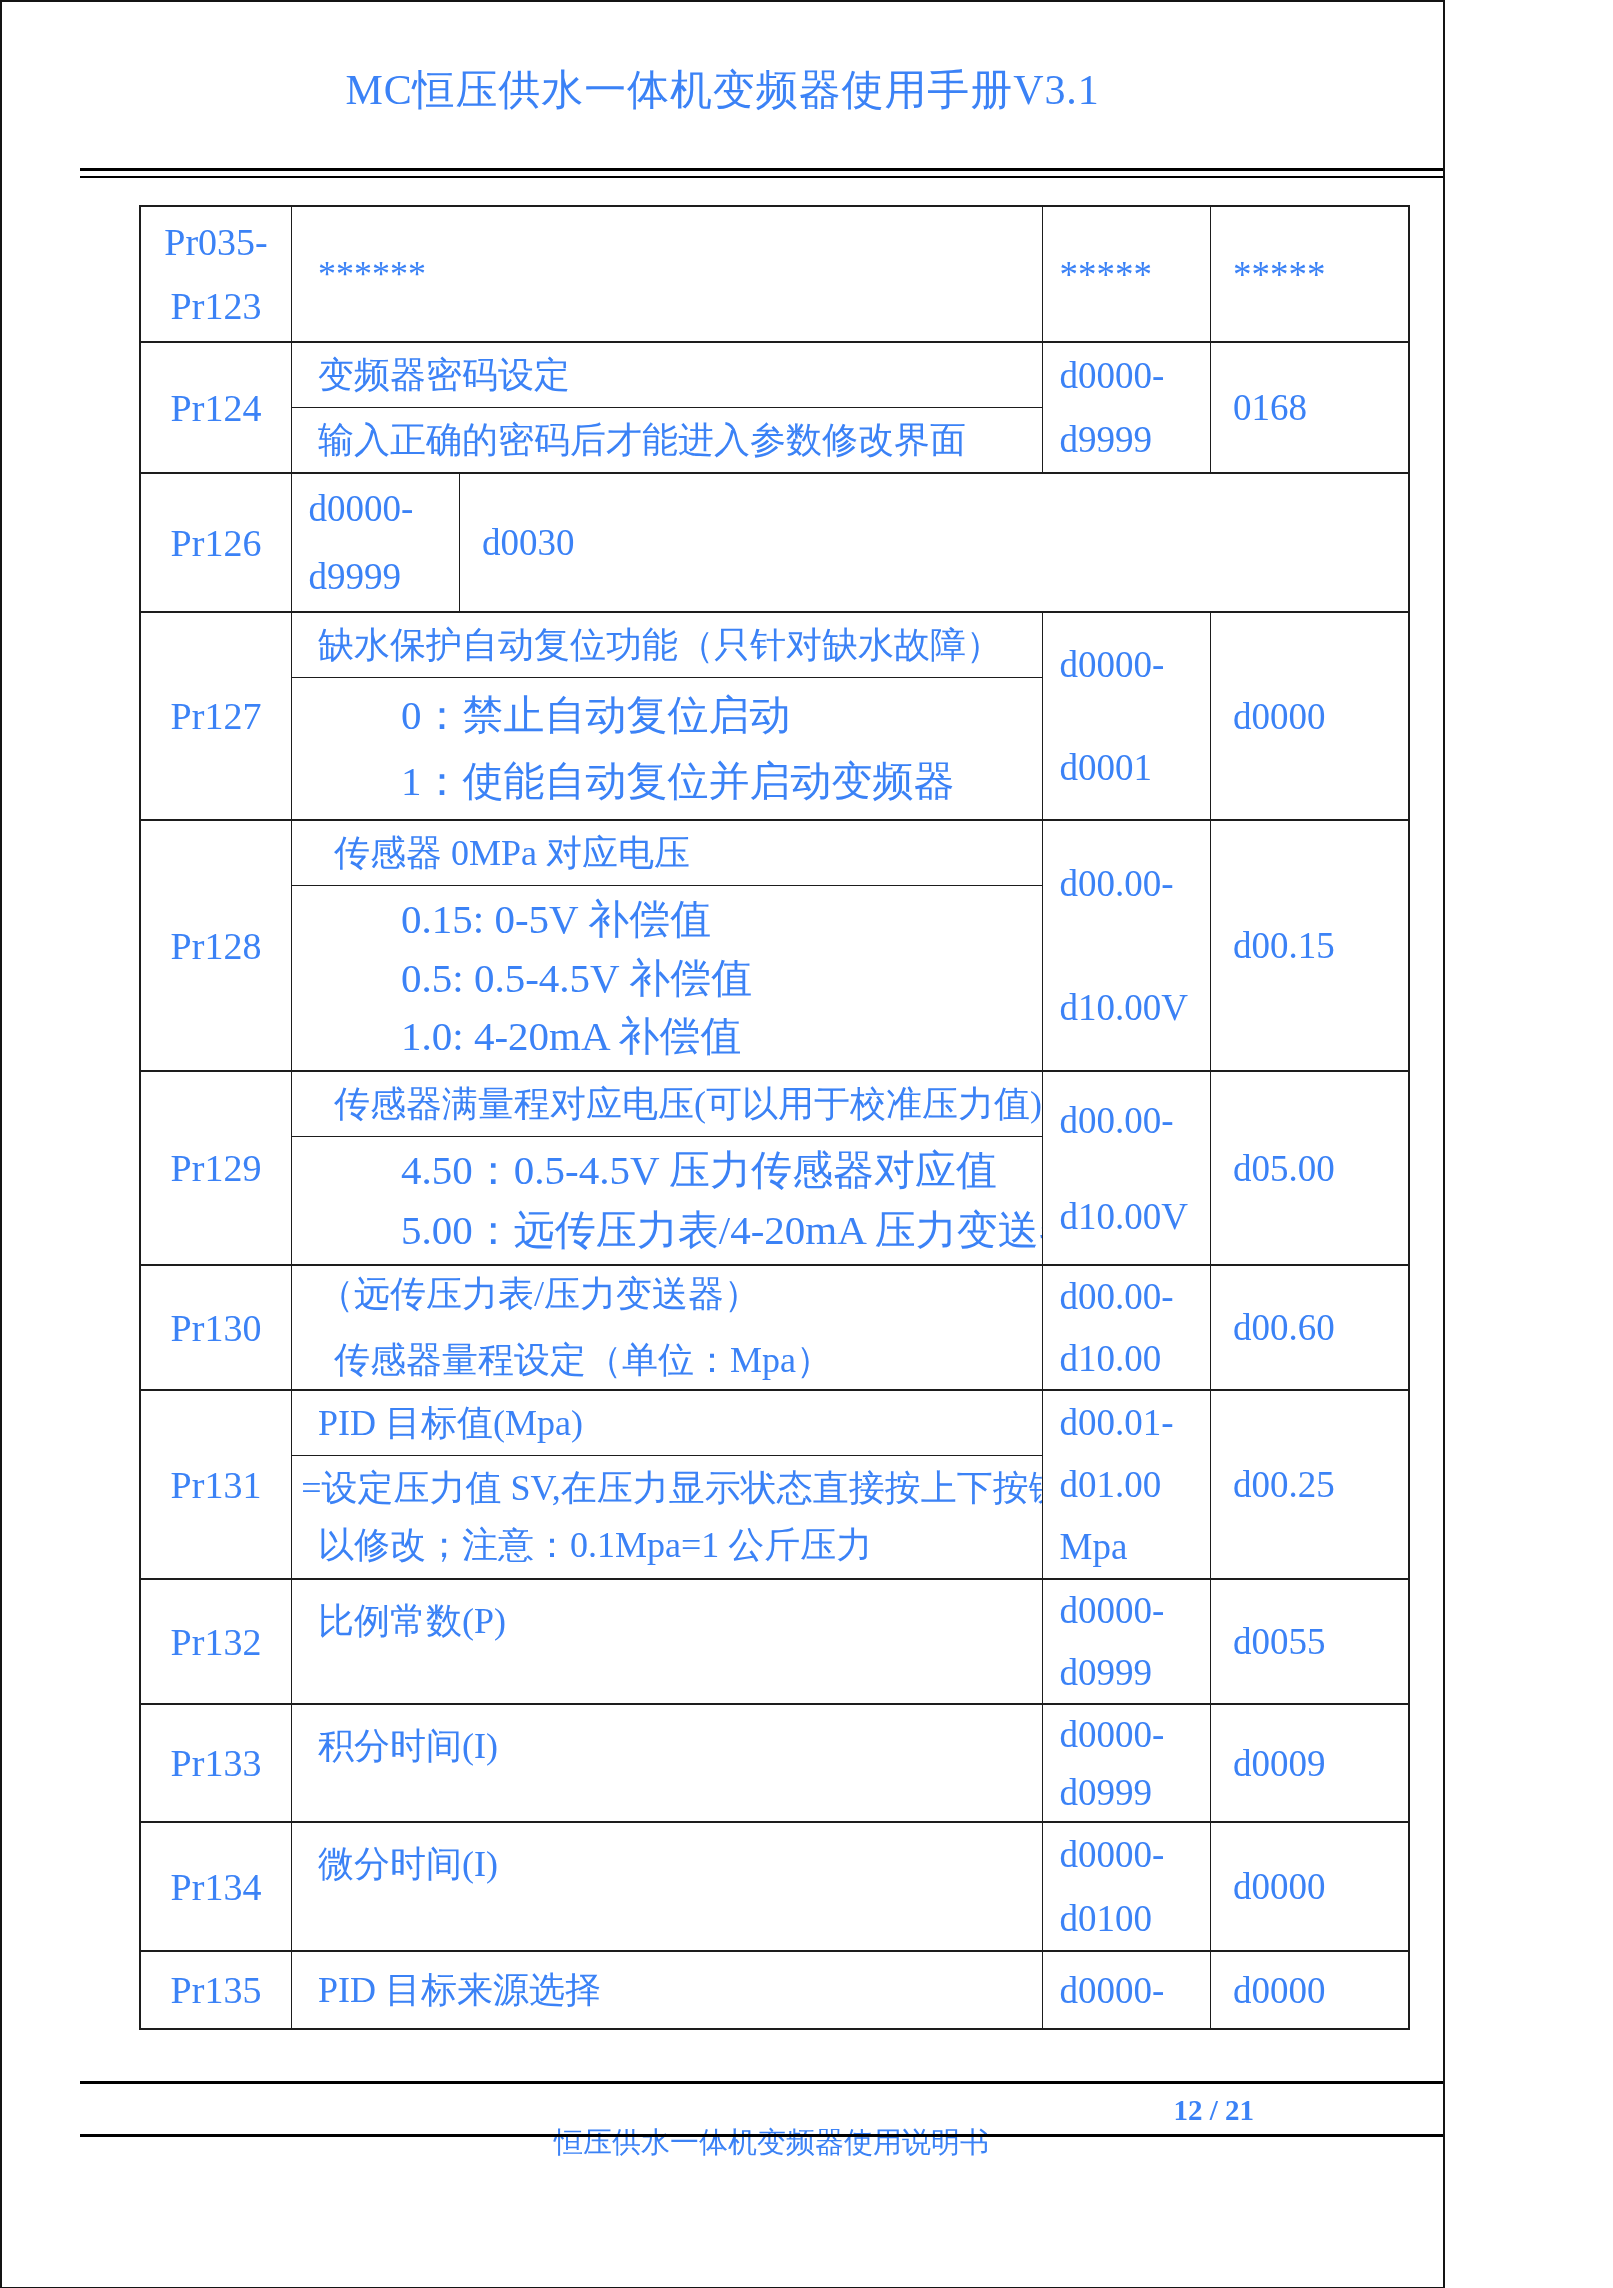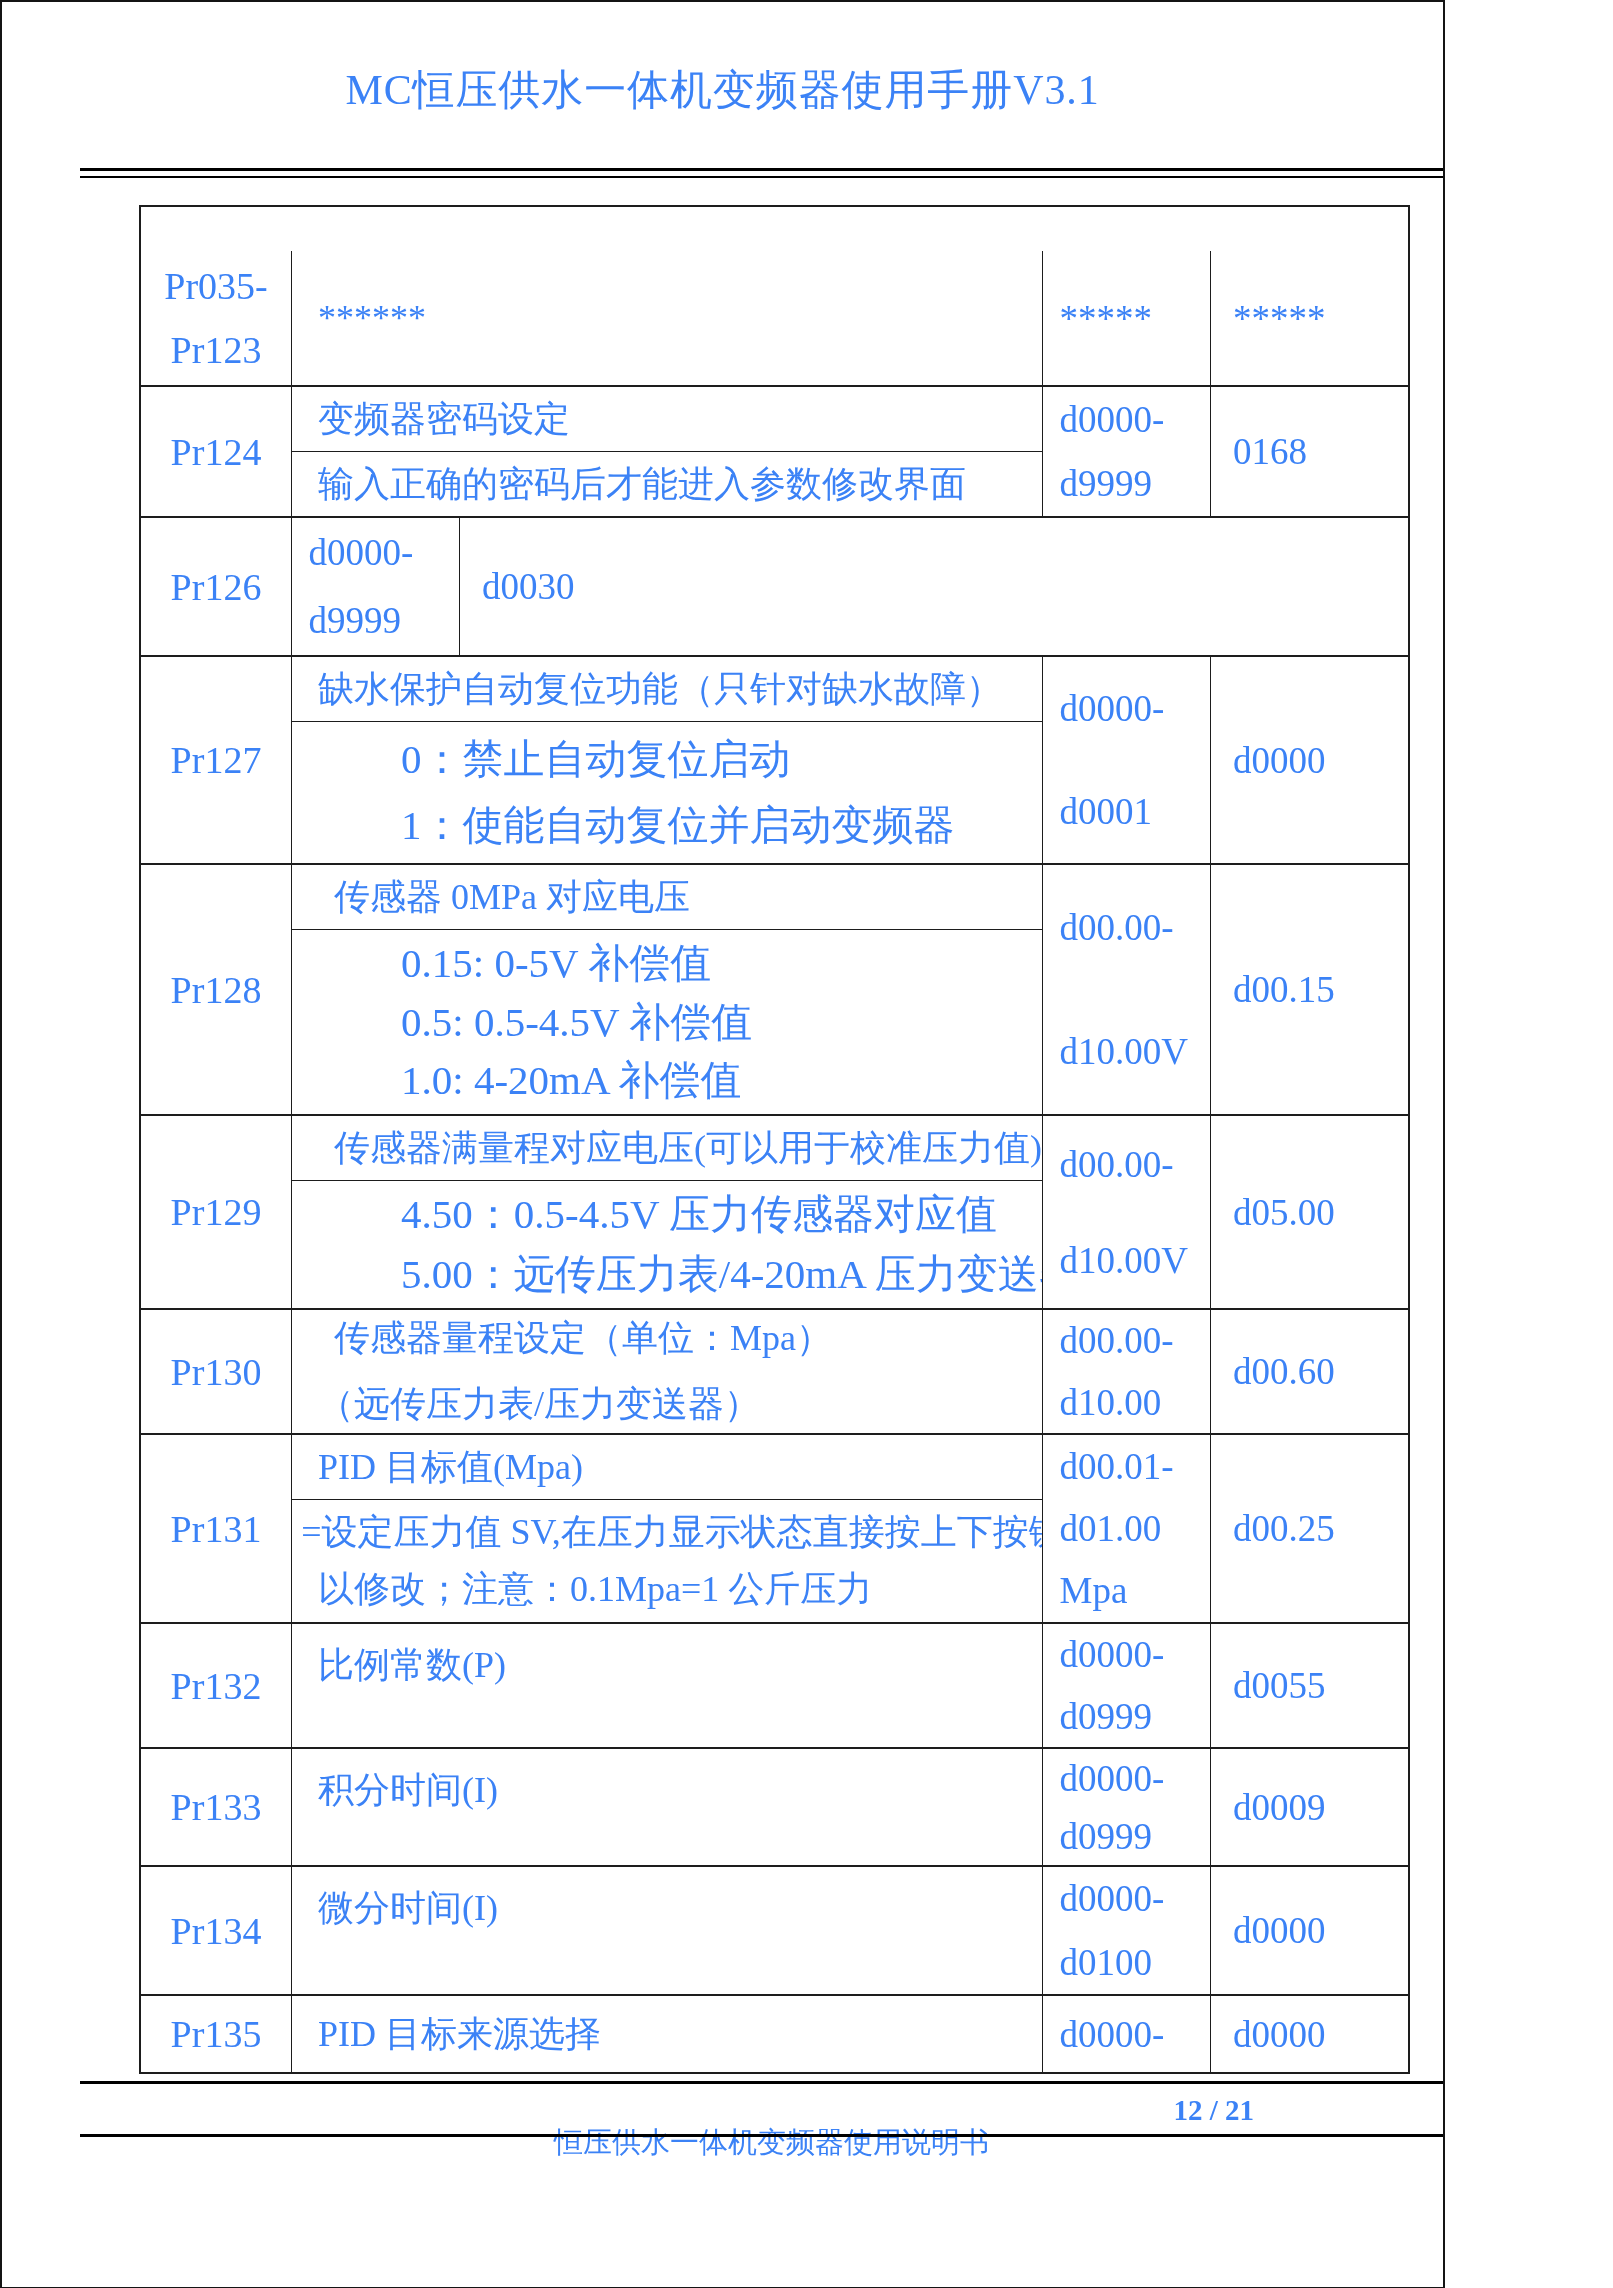--- a/index.html
+++ b/index.html
@@ -14,21 +14,21 @@
   }
   .double-rule{
     position:absolute;left:78px;top:166px;width:1383px;height:10px;
     border-top:3.7px solid #000;border-bottom:2.8px solid #000;box-sizing:border-box;
   }
   .ptable{
     position:absolute;left:137px;top:203px;width:1271px;
     border:2.8px solid #1d1d1d;box-sizing:border-box;
   }
   .row{display:flex;border-top:2.8px solid #1d1d1d;box-sizing:border-box;overflow:hidden;}
-  .row:first-child{border-top:none;margin-top:44px;}
+  .row:first-child{border-top:none;}
   .c-code{
     flex:0 0 150px;display:flex;flex-direction:column;justify-content:center;
     align-items:center;gap:20px;font-size:38px;box-sizing:border-box;overflow:hidden;
   }
   .c-desc{
     flex:1 1 auto;border-left:1.8px solid #1d1d1d;display:flex;flex-direction:column;
     font-size:36px;box-sizing:border-box;overflow:hidden;
   }
   .c-desc.center{justify-content:center;gap:16.6px;}
   .c-desc.top{justify-content:flex-start;padding-top:16.6px;}
@@ -181,22 +181,22 @@
       <div class="c-def">
         <span>d05.00</span>
       </div>
     </div>
 
     <div class="row" style="height:125px">
       <div class="c-code">
         <span>Pr130</span>
       </div>
       <div class="c-desc center">
+        <div class="desc-line">（远传压力表/压力变送器）</div>
         <div class="desc-line pad2">传感器量程设定（单位：Mpa）</div>
-        <div class="desc-line">（远传压力表/压力变送器）</div>
       </div>
       <div class="c-range">
         <span>d00.00-</span>
         <span>d10.00</span>
       </div>
       <div class="c-def">
         <span>d00.60</span>
       </div>
     </div>
 

